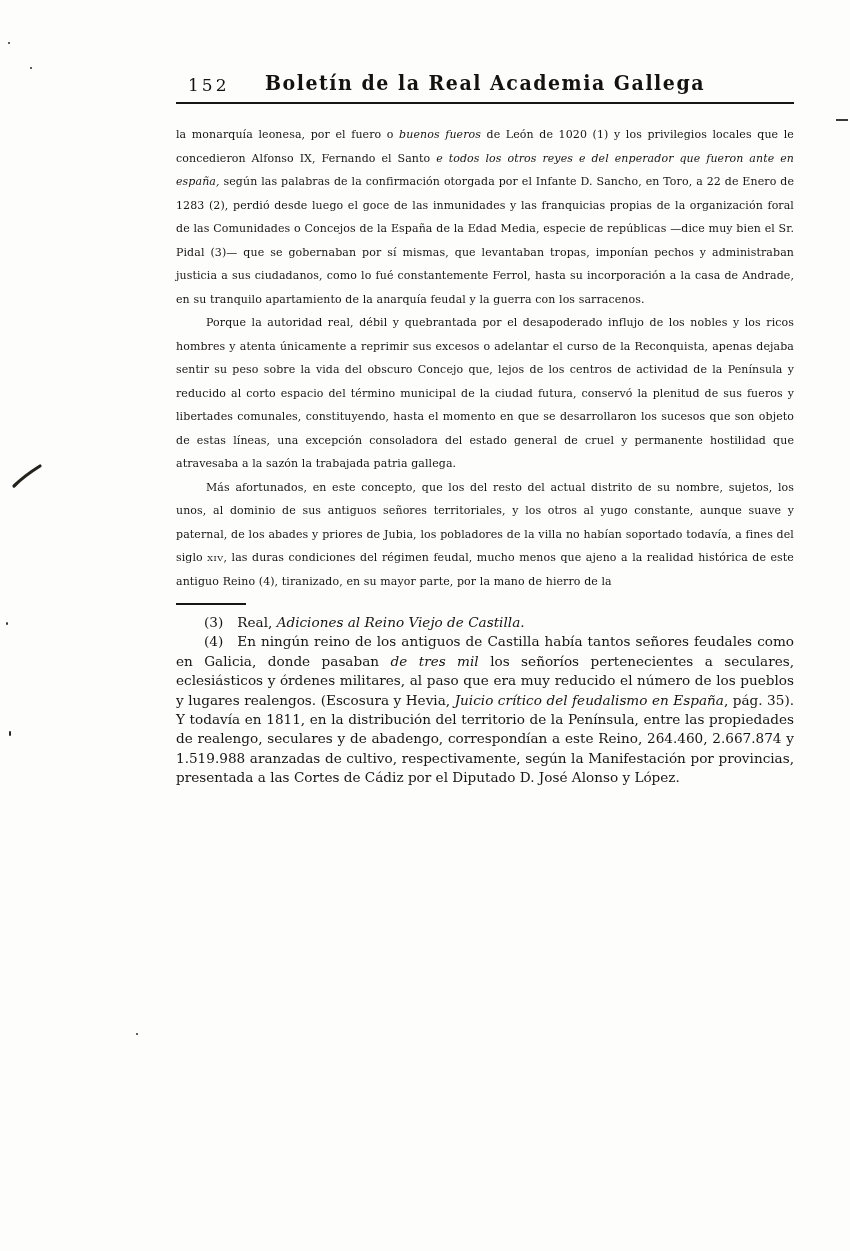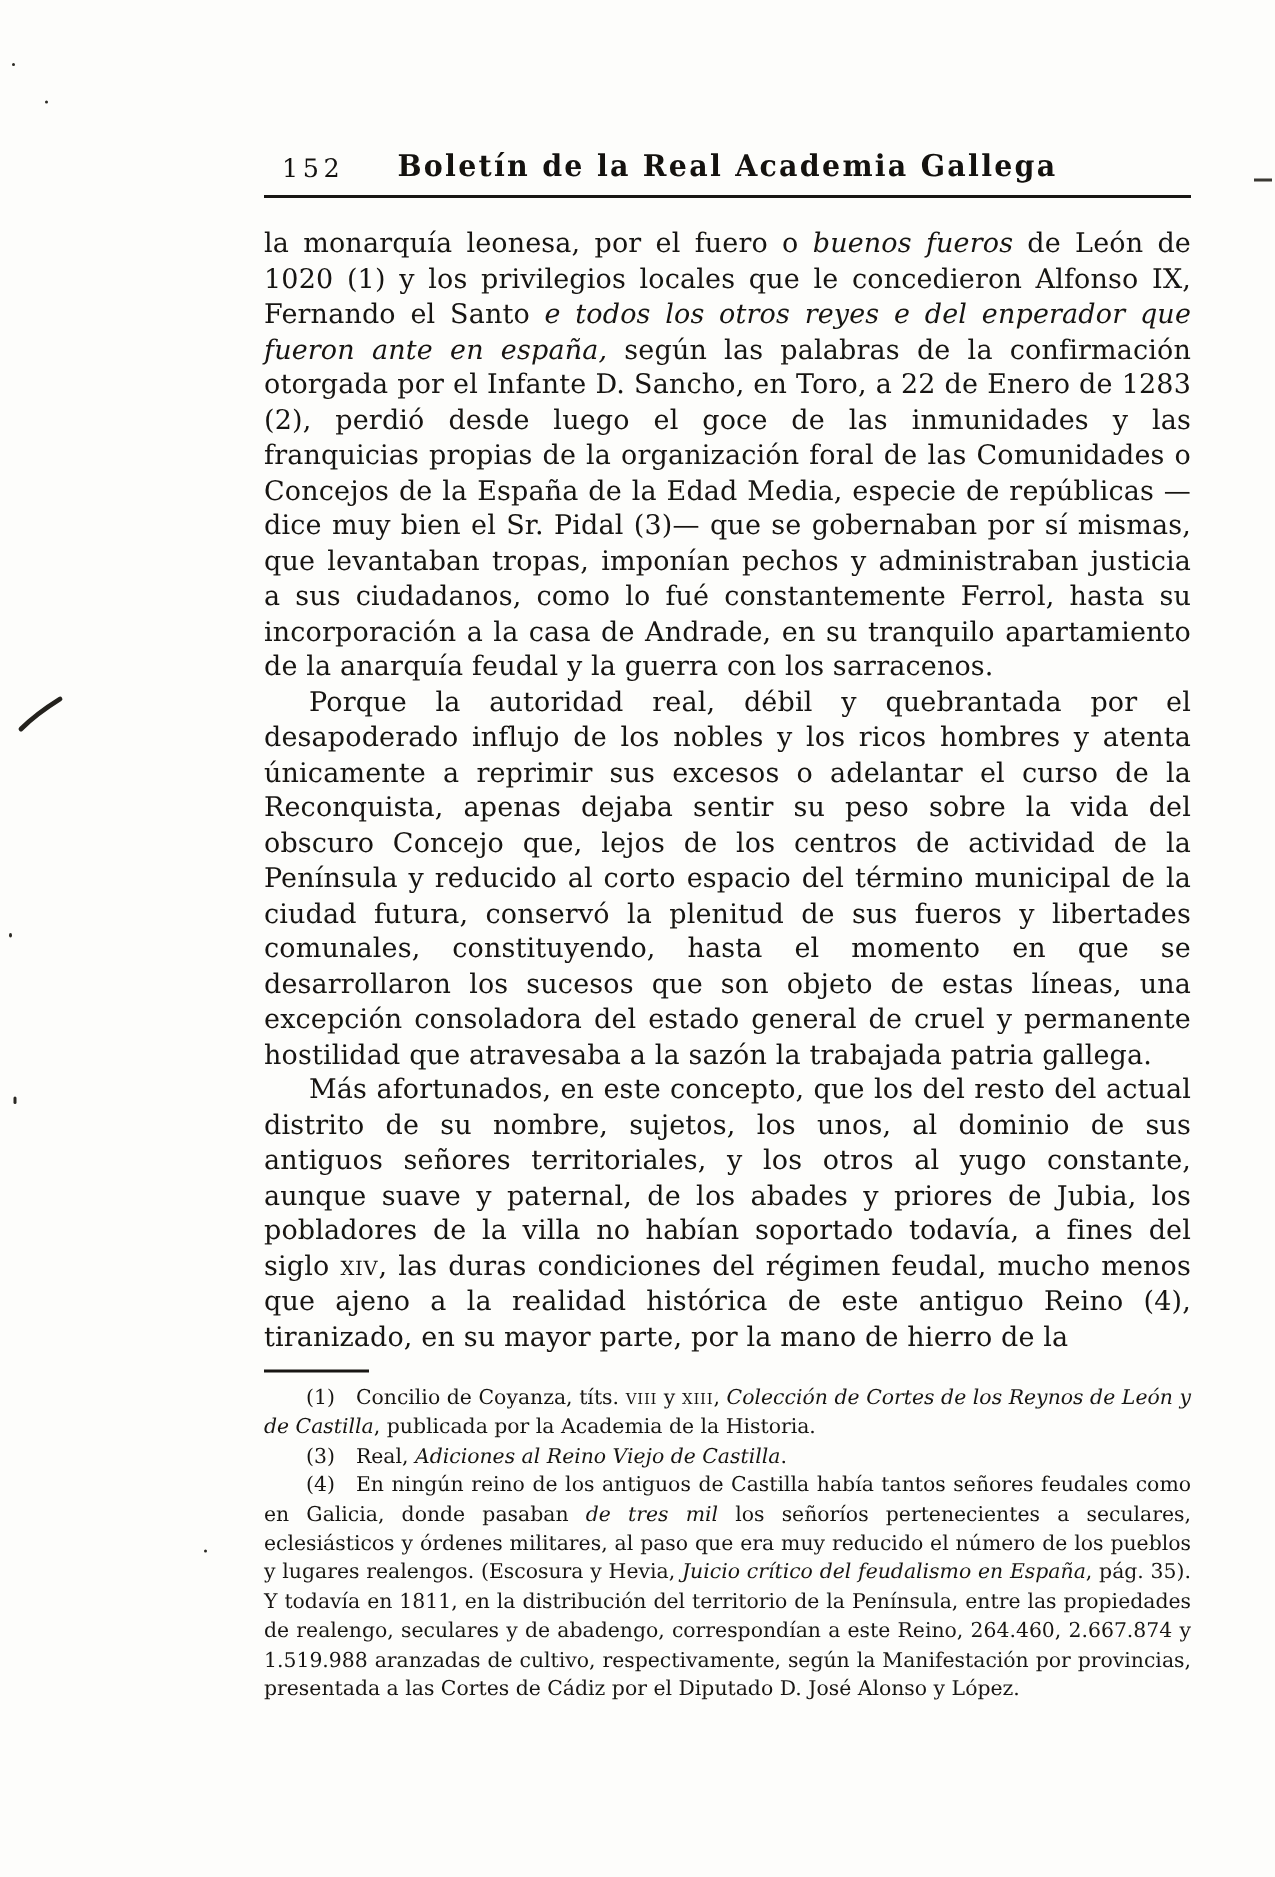--- a/index.html
+++ b/index.html
@@ -14,21 +14,21 @@
     width: 850px;
     height: 1251px;
     margin: 0 auto;
     background: #fdfdfb;
     color: #171512;
     overflow: hidden;
   }
   .textcol {
     position: absolute;
     left: 176px;
-    top: 100px;
+    top: 72px;
     width: 618px;
   }
   
   .running-header {
     position: relative;
     height: 26px;
   }
   .pagenum {
     position: absolute;
     left: 12px;
@@ -58,21 +58,21 @@
     width: 12px;
     height: 2px;
     background: #3a3833;
   }
   
   .body-text {
     margin-top: 19px;
   }
   .body-text p {
     margin: 0;
-    font-size: 18px;
+    font-size: 11px;
     line-height: 23.5px;
     text-align: justify;
     text-justify: inter-word;
     letter-spacing: 0.1px;
   }
   .body-text p.indent { text-indent: 30px; }
   
   .fn-sep {
     width: 70px;
     border: none;
@@ -130,19 +130,18 @@
 
     <main class="body-text" id="body-text">
         <p><span>la monarquía leonesa, por el fuero o </span><span class="i">buenos fueros</span><span> de León de 1020 (1) y los privilegios locales que le concedieron Alfonso IX, Fernando el Santo </span><span class="i">e todos los otros reyes e del enperador que fueron ante en españa,</span><span> según las palabras de la confirmación otorgada por el Infante D. Sancho, en Toro, a 22 de Enero de 1283 (2), perdió desde luego el goce de las inmunidades y las franquicias propias de la organización foral de las Comunidades o Concejos de la España de la Edad Media, especie de repúblicas —dice muy bien el Sr. Pidal (3)— que se gobernaban por sí mismas, que levantaban tropas, imponían pechos y administraban justicia a sus ciudadanos, como lo fué constantemente Ferrol, hasta su incorporación a la casa de Andrade, en su tranquilo apartamiento de la anarquía feudal y la guerra con los sarracenos.</span></p>
         <p class="indent"><span>Porque la autoridad real, débil y quebrantada por el desapoderado influjo de los nobles y los ricos hombres y atenta únicamente a reprimir sus excesos o adelantar el curso de la Reconquista, apenas dejaba sentir su peso sobre la vida del obscuro Concejo que, lejos de los centros de actividad de la Península y reducido al corto espacio del término municipal de la ciudad futura, conservó la plenitud de sus fueros y libertades comunales, constituyendo, hasta el momento en que se desarrollaron los sucesos que son objeto de estas líneas, una excepción consoladora del estado general de cruel y permanente hostilidad que atravesaba a la sazón la trabajada patria gallega.</span></p>
         <p class="indent"><span>Más afortunados, en este concepto, que los del resto del actual distrito de su nombre, sujetos, los unos, al dominio de sus antiguos señores territoriales, y los otros al yugo constante, aunque suave y paternal, de los abades y priores de Jubia, los pobladores de la villa no habían soportado todavía, a fines del siglo </span><span class="sc">xiv</span><span>, las duras condiciones del régimen feudal, mucho menos que ajeno a la realidad histórica de este antiguo Reino (4), tiranizado, en su mayor parte, por la mano de hierro de la</span></p>
       </main>
 
     <hr class="fn-sep">
 
     <section class="footnotes" id="footnotes">
-        <p><span class="fn-label">(1)</span><span>Concilio de Coyanza, títs. </span><span class="sc">viii</span><span> y </span><span class="sc">xiii</span><span>, </span><span class="i">Colección de Cortes de los Reynos de León y de Castilla</span><span>, publicada por la Academia de la Historia.</span></p>
         <p><span class="fn-label">(3)</span><span>Real, </span><span class="i">Adiciones al Reino Viejo de Castilla</span><span>.</span></p>
         <p><span class="fn-label">(4)</span><span>En ningún reino de los antiguos de Castilla había tantos señores feudales como en Galicia, donde pasaban </span><span class="i">de tres mil</span><span> los señoríos pertenecientes a seculares, eclesiásticos y órdenes militares, al paso que era muy reducido el número de los pueblos y lugares realengos. (Escosura y Hevia, </span><span class="i">Juicio crítico del feudalismo en España</span><span>, pág. 35). Y todavía en 1811, en la distribución del territorio de la Península, entre las propiedades de realengo, seculares y de abadengo, correspondían a este Reino, 264.460, 2.667.874 y 1.519.988 aranzadas de cultivo, respectivamente, según la Manifestación por provincias, presentada a las Cortes de Cádiz por el Diputado D. José Alonso y López.</span></p>
       </section>
 
   </div>
 </div>
 
 </body></html>

